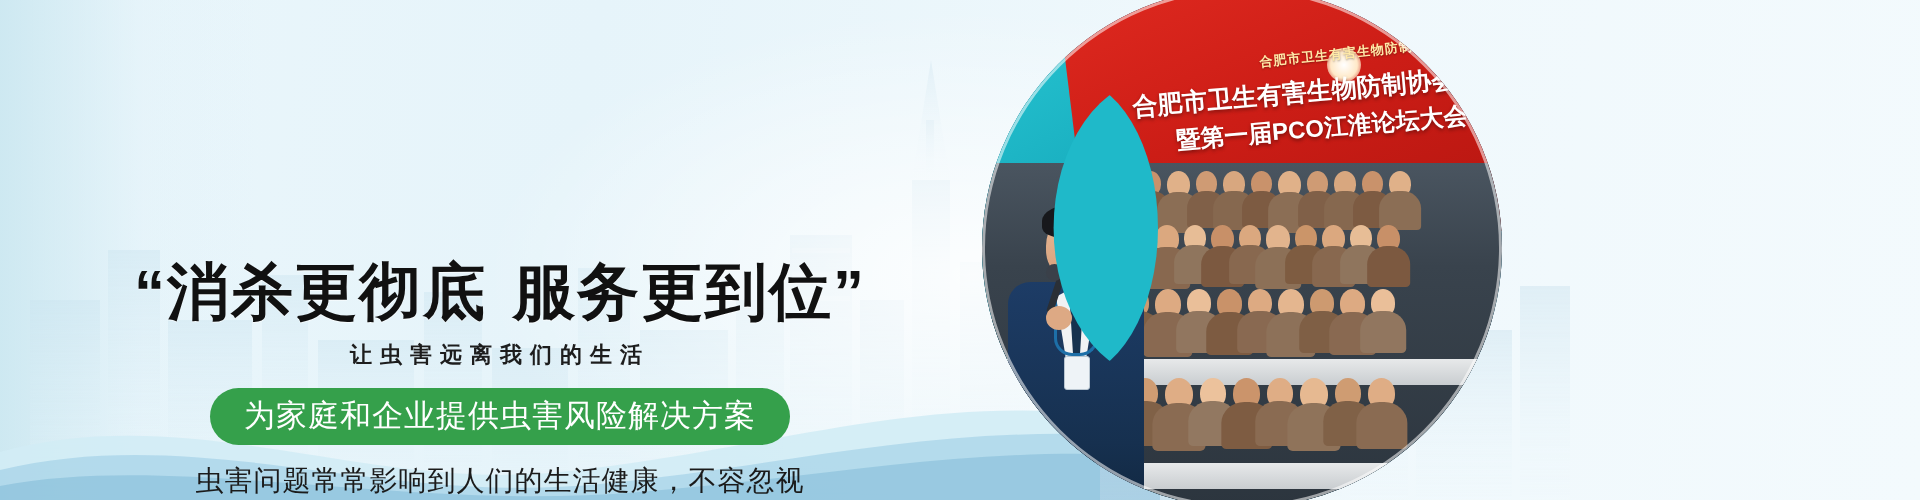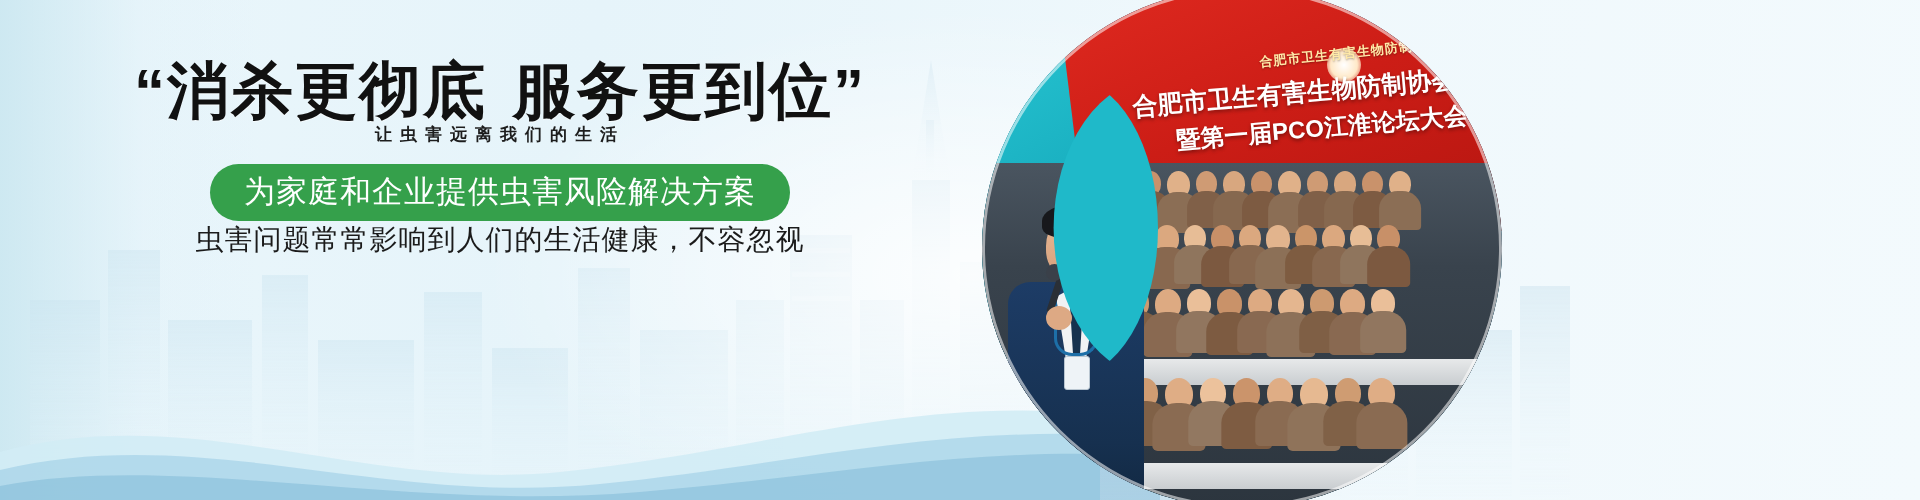--- a/index.html
+++ b/index.html
@@ -53,37 +53,38 @@
   
   .copy {
     position: absolute;
     left: 0;
     top: 0;
     width: 1000px;
     height: 500px;
     display: flex;
     flex-direction: column;
     align-items: center;
-    justify-content: flex-start;
+    justify-content: flex-end;
     padding-top: 58px;
   }
 
   .headline {
     font-size: 62px;
     font-weight: 900;
     color: #111111;
     letter-spacing: 2px;
     line-height: 1.05;
     white-space: nowrap;
     text-shadow: 0 1px 0 rgba(255,255,255,0.6);
   }
   .headline .gap { display: inline-block; width: 26px; }
 
   .subline {
-    font-size: 17px;
+    margin-top: 16px;
+    font-size: 22px;
     font-weight: 700;
     color: #1d1d1d;
     letter-spacing: 8px;
     white-space: nowrap;
   }
 
   .greenline {
     margin-top: 26px;
     font-size: 60px;
     font-weight: 900;
@@ -100,20 +101,21 @@
     border-radius: 40px;
     padding: 9px 34px 11px 34px;
     font-size: 31px;
     font-weight: 500;
     letter-spacing: 1px;
     white-space: nowrap;
     line-height: 1.2;
   }
 
   .footline {
+    margin-top: 17px;
     font-size: 28px;
     font-weight: 400;
     color: #1b1b1b;
     letter-spacing: 1px;
     white-space: nowrap;
   }
 
   
   .photo {
     position: absolute;

